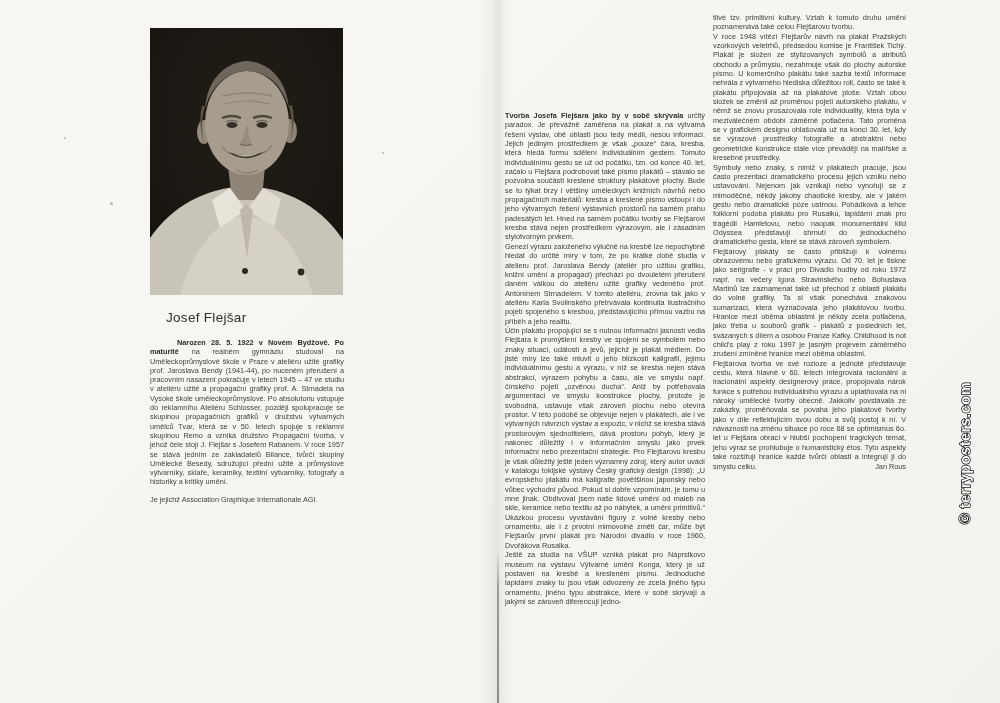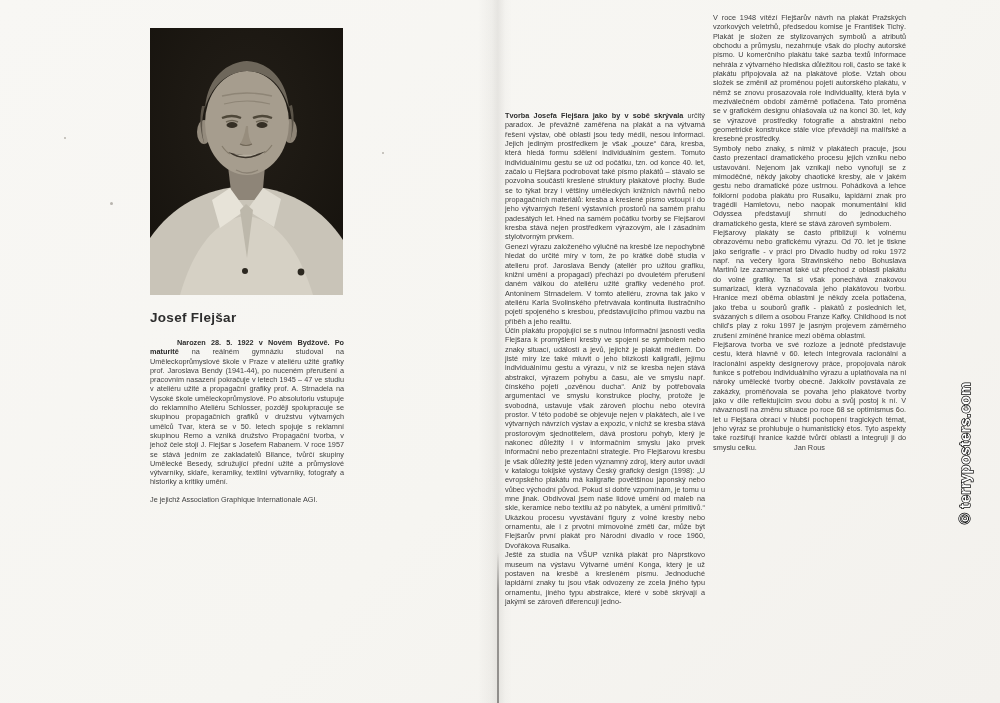--- a/index.html
+++ b/index.html
@@ -8,22 +8,22 @@
     position:relative; width:1000px; height:703px; overflow:hidden;
     background:linear-gradient(135deg,#f8f7f4 0%, #f6f5f1 55%, #f3f1ed 100%);
   }
   
   .photo{
     position:absolute; left:150px; top:28px; width:193px; height:267px; margin:0;
     background:#191510;
   }
   .photo svg{display:block;}
   .page-title{
-    position:absolute; left:150px; top:310px; margin:0;
-    font-size:13.5px; font-weight:bold; color:#2d2d2d; letter-spacing:.3px;
+    position:absolute; left:166px; top:310px; margin:0;
+    font-size:13.5px; font-weight:normal; color:#2d2d2d; letter-spacing:.3px;
   }
   .bio{
     position:absolute; left:150px; top:338px; width:194px; margin:0;
     font-size:7.3px; line-height:9.3px; color:#3f3f3f;
     text-align:justify;
   }
   .bio b{color:#2c2c2c;padding-left:27px;}
   .bio-footer{
     position:absolute; left:150px; top:495px; width:200px; margin:0;
     font-size:7.3px; line-height:9.3px; color:#3f3f3f;
@@ -41,21 +41,21 @@
   
   .col{
     position:absolute; color:#404040;
     font-size:7.3px; line-height:9.35px; text-align:justify;
   }
   .col p{margin:0;}
   .col b{color:#2e2e2e;}
   .col1{left:505px; top:111px; width:200px;}
   .col2{left:713px; top:13px;  width:193px;}
   .signature{
-    text-align:center; margin-top:-9.35px; font-size:7.3px; line-height:9.35px; color:#404040;
+    text-align:right; margin-top:-9.35px; font-size:7.3px; line-height:9.35px; color:#404040;
   }
   
   .watermark{
     position:absolute; left:872px; top:442px; width:192px; height:22px;
     transform:rotate(-90deg);
     font-size:14.5px; font-weight:bold; letter-spacing:.5px;
     color:#ffffff;
     -webkit-text-stroke:1.4px #000;
     paint-order:stroke fill;
     text-align:center; white-space:nowrap;
@@ -139,20 +139,21 @@
 
   <div>
     <div class="col col1">
       <p><b>Tvorba Josefa Flejšara jako by v sobě skrývala</b> <span>určitý paradox. Je převážně zaměřena na plakát a na výtvarná řešení výstav, obě oblasti jsou tedy médii, nesou informaci. Jejich jediným prostředkem je však „pouze“ čára, kresba, která hledá formu sdělení individuálním gestem. Tomuto individuálnímu gestu se už od počátku, tzn. od konce 40. let, začalo u Flejšara podrobovat také písmo plakátů – stávalo se pozvolna součástí kreslené struktury plakátové plochy. Bude se to týkat brzy i většiny uměleckých knižních návrhů nebo propagačních materiálů: kresba a kreslené písmo vstoupí i do jeho výtvarných řešení výstavních prostorů na samém prahu padesátých let. Hned na samém počátku tvorby se Flejšarovi kresba stává nejen prostředkem výrazovým, ale i zásadním stylotvorným prvkem.</span></p>
       <p>Genezi výrazu založeného výlučně na kresbě lze nepochybně hledat do určité míry v tom, že po krátké době studia v atelieru prof. Jaroslava Bendy (ateliér pro užitou grafiku, knižní umění a propagaci) přechází po dvouletém přerušení daném válkou do ateliéru užité grafiky vedeného prof. Antonínem Strnadelem. V tomto ateliéru, zrovna tak jako v ateliéru Karla Svolinského přetrvávala kontinuita ilustračního pojetí spojeného s kresbou, představujícího přímou vazbu na příběh a jeho realitu.</p>
       <p>Účin plakátu propojující se s nutnou informační jasností vedla Flejšara k promýšlení kresby ve spojení se symbolem nebo znaky situací, událostí a jevů, jejichž je plakát médiem. Do jisté míry lze také mluvit o jeho blízkosti kaligrafii, jejímu individuálnímu gestu a výrazu, v níž se kresba nejen stává abstrakcí, výrazem pohybu a času, ale ve smyslu např. čínského pojetí „ozvěnou ducha“. Aniž by potřebovala argumentaci ve smyslu konstrukce plochy, protože je svobodná, ustavuje však zároveň plochu nebo otevírá prostor. V této podobě se objevuje nejen v plakátech, ale i ve výtvarných návrzích výstav a expozic, v nichž se kresba stává prostorovým sjednotitelem, dává prostoru pohyb, který je nakonec důležitý i v informačním smyslu jako prvek informační nebo prezentační strategie. Pro Flejšarovu kresbu je však důležitý ještě jeden významný zdroj, který autor uvádí v katalogu tokijské výstavy Český grafický design (1998): „U evropského plakátu má kaligrafie povětšinou japonský nebo vůbec východní původ. Pokud si dobře vzpomínám, je tomu u mne jinak. Obdivoval jsem naše lidové umění od maleb na skle, keramice nebo textilu až po nábytek, a umění primitivů.“ Ukázkou procesu vyvstávání figury z volné kresby nebo ornamentu, ale i z prvotní mimovolné změti čar, může být Flejšarův první plakát pro Národní divadlo v roce 1960, Dvořákova Rusalka.</p>
       <p>Ještě za studia na VŠUP vzniká plakát pro Náprstkovo museum na výstavu Výtvarné umění Konga, který je už postaven na kresbě a kresleném písmu. Jednoduché lapidární znaky tu jsou však odvozeny ze zcela jiného typu ornamentu, jiného typu abstrakce, které v sobě skrývají a jakými se zároveň diferencují jedno-</p>
     </div>
 
     <div class="col col2">
+      <p>tlivé tzv. primitivní kultury. Vztah k tomuto druhu umění poznamenává také celou Flejšarovu tvorbu.</p>
       <p>V roce 1948 vítězí Flejšarův návrh na plakát Pražských vzorkových veletrhů, předsedou komise je František Tichý. Plakát je složen ze stylizovaných symbolů a atributů obchodu a průmyslu, nezahrnuje však do plochy autorské písmo. U komerčního plakátu také sazba textů informace nehrála z výtvarného hlediska důležitou roli, často se také k plakátu připojovala až na plakátové ploše. Vztah obou složek se změnil až proměnou pojetí autorského plakátu, v němž se znovu prosazovala role individuality, která byla v meziválečném období záměrně potlačena. Tato proměna se v grafickém designu ohlašovala už na konci 30. let, kdy se výrazové prostředky fotografie a abstraktní nebo geometrické konstrukce stále více převádějí na malířské a kresebné prostředky.</p>
       <p>Symboly nebo znaky, s nimiž v plakátech pracuje, jsou často prezentací dramatického procesu jejich vzniku nebo ustavování. Nejenom jak vznikají nebo vynořují se z mimoděčné, někdy jakoby chaotické kresby, ale v jakém gestu nebo dramatické póze ustrnou. Pohádková a lehce folklorní podoba plakátu pro Rusalku, lapidární znak pro tragédii Hamletovu, nebo naopak monumentální klid Odyssea představují shrnutí do jednoduchého dramatického gesta, které se stává zároveň symbolem.</p>
       <p>Flejšarovy plakáty se často přibližují k volnému obrazovému nebo grafickému výrazu. Od 70. let je tiskne jako serigrafie - v práci pro Divadlo hudby od roku 1972 např. na večery Igora Stravinského nebo Bohuslava Martinů lze zaznamenat také už přechod z oblasti plakátu do volné grafiky. Ta si však ponechává znakovou sumarizaci, která vyznačovala jeho plakátovou tvorbu. Hranice mezi oběma oblastmi je někdy zcela potlačena, jako třeba u souborů grafik - plakátů z posledních let, svázaných s dílem a osobou Franze Kafky. Childhood is not child's play z roku 1997 je jasným projevem záměrného zrušení zmíněné hranice mezi oběma oblastmi.</p>
       <p>Flejšarova tvorba ve své rozloze a jednotě představuje cestu, která hlavně v 60. letech integrovala racionální a iracionální aspekty designerovy práce, propojovala nárok funkce s potřebou individuálního výrazu a uplatňovala na ni nároky umělecké tvorby obecně. Jakkoliv povstávala ze zakázky, proměňovala se povaha jeho plakátové tvorby jako v díle reflektujícím svou dobu a svůj postoj k ní. V návaznosti na změnu situace po roce 68 se optimismus 6o. let u Flejšara obrací v hlubší pochopení tragických témat, jeho výraz se prohlubuje o humanistický étos. Tyto aspekty také rozšiřují hranice každé tvůrčí oblasti a integrují ji do smyslu celku.</p>
       <div class="signature">Jan Rous</div>
     </div>
   </div>
 
   <div class="watermark">© terryposters.com</div>
 

